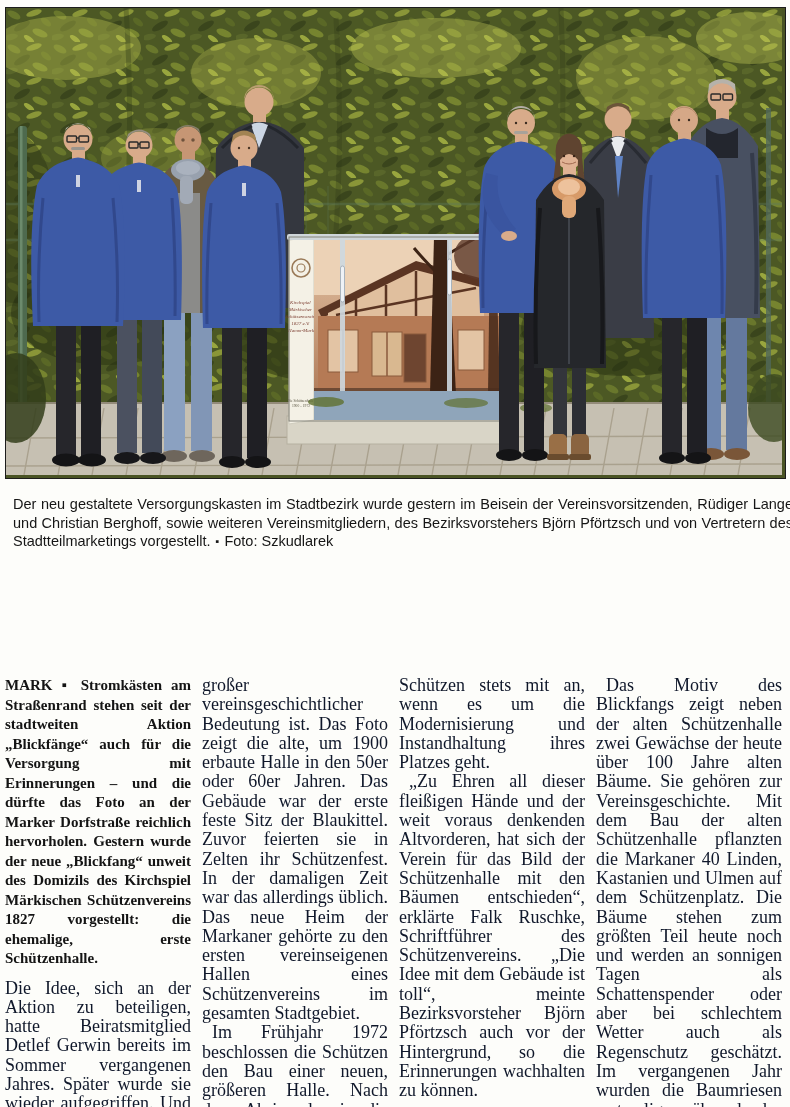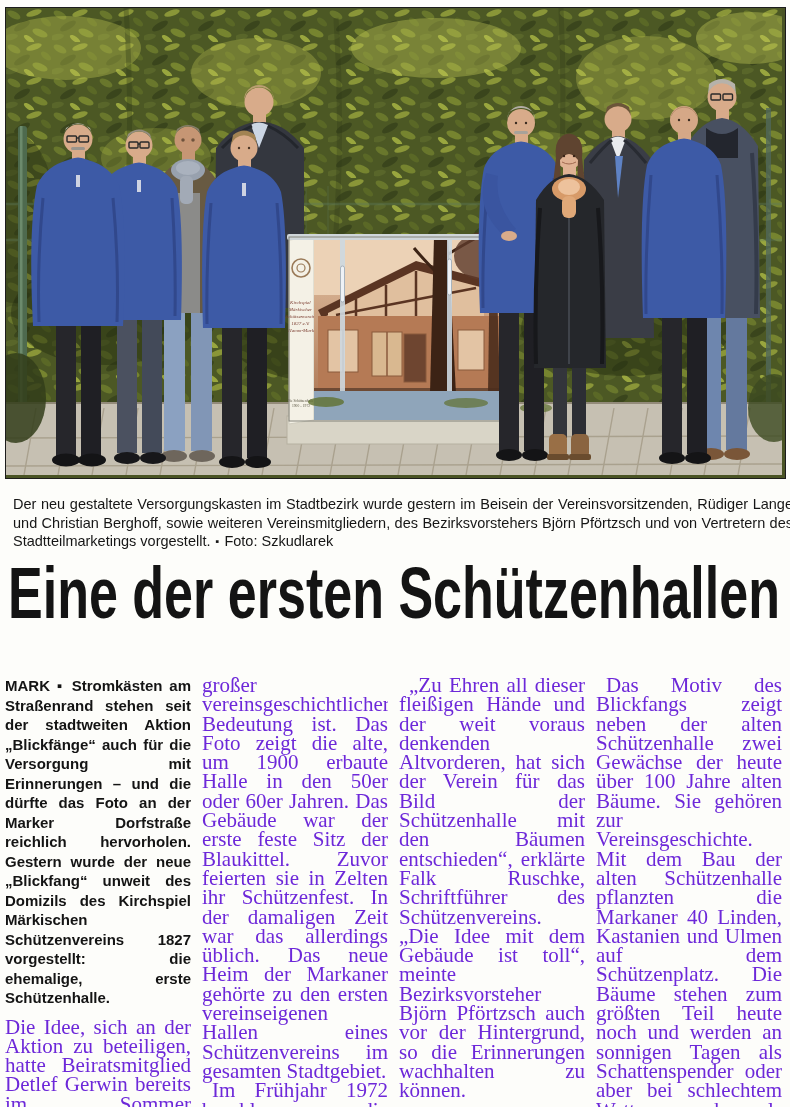--- a/index.html
+++ b/index.html
@@ -18,26 +18,26 @@
   .caption .bullet{font-size:11px;vertical-align:1px;padding:0 1px;}
 
   
   .headline-wrap{position:absolute;left:5px;top:558px;width:780px;height:74px;}
   .subheadline-wrap{position:absolute;left:5px;top:634px;width:780px;height:38px;}
 
   
   .columns{position:absolute;left:0;top:676px;width:790px;height:431px;
            display:flex;gap:11px;padding:0 5px;box-sizing:border-box;overflow:hidden;}
   .col{width:186px;flex:none;overflow:hidden;}
-  .col p{margin:0;}
+  .col p{margin:0;font-family:Liberation Serif, serif;}
   .lead{font-family:"Liberation Sans",sans-serif;font-weight:bold;
         font-size:15px;line-height:19.5px;text-align:justify;color:#141414;
         margin-bottom:10px !important;}
-  .body-p{font-family:"Liberation Serif",serif;font-size:21px;line-height:19.3px;
-          text-align:justify;color:#6d28d9;}
+  .body-p{font-family:"Liberation Serif",serif;font-size:18px;line-height:19.3px;
+          text-align:justify;color:#0f172a;}
   .body-p.indent{text-indent:10px;}
   .sec-subhead{font-family:"Liberation Sans",sans-serif;font-weight:bold;
                font-size:17px;line-height:21px;text-align:center;margin:10px 4px 9px 4px;color:#141414;}
 </style>
 </head>
 <body>
 
 <div class="page">
 
   <div class="photo-frame">
@@ -355,36 +355,32 @@
         <rect x="563" y="446" width="22" height="6" rx="2" fill="#6a4c2e"></rect>
       </g>
 
       <ellipse cx="10" cy="390" rx="30" ry="45" fill="#333d1a" opacity="0.85"></ellipse>
       <ellipse cx="768" cy="400" rx="26" ry="34" fill="#3c4a20" opacity="0.8"></ellipse>
     </svg>
   </div>
 
   <p class="caption"><span>Der neu gestaltete Versorgungskasten im Stadtbezirk wurde gestern im Beisein der Vereinsvorsitzenden, Rüdiger Lange und Christian Berghoff, sowie weiteren Vereinsmitgliedern, des Bezirksvorstehers Björn Pförtzsch und von Vertretern des Stadtteilmarketings vorgestellt.</span> <span class="bullet">▪</span> <span>Foto: Szkudlarek</span></p>
 
-  <div class="headline-wrap">
-    <svg width="780" height="74" viewBox="0 0 780 74">
-      <text x="3" y="60" font-family="Liberation Sans, sans-serif" font-weight="bold" font-size="72" fill="#141414" textLength="772" lengthAdjust="spacingAndGlyphs">Eine der ersten Schützenhallen</text>
-    </svg>
-  </div>
 
   <div class="columns">
       <div class="col">
         <p class="lead">MARK ▪ Stromkästen am Straßenrand stehen seit der stadtweiten Aktion „Blickfänge“ auch für die Versorgung mit Erinnerungen – und die dürfte das Foto an der Marker Dorfstraße reichlich hervorholen. Gestern wurde der neue „Blickfang“ unweit des Domizils des Kirchspiel Märkischen Schützenvereins 1827 vorgestellt: die ehemalige, erste Schützenhalle.</p>
         <p class="body-p">Die Idee, sich an der Aktion zu beteiligen, hatte Beiratsmitglied Detlef Gerwin bereits im Sommer vergangenen Jahres. Später wurde sie wieder aufgegriffen. Und es hätte dann die Qual der Wahl werden können: „Wir haben so viele Fotos von früher“, sagte Vorsitzender Rüdiger Lange. Es sollte aber ein Motiv von der ersten Schützenhalle sein, an die sich nur die ältesten Mitglieder noch erinnern können, die aber von</p>
       </div>
       <div class="col">
         <p class="body-p">großer vereinsgeschichtlicher Bedeutung ist. Das Foto zeigt die alte, um 1900 erbaute Halle in den 50er oder 60er Jahren. Das Gebäude war der erste feste Sitz der Blaukittel. Zuvor feierten sie in Zelten ihr Schützenfest. In der damaligen Zeit war das allerdings üblich. Das neue Heim der Markaner gehörte zu den ersten vereinseigenen Hallen eines Schützenvereins im gesamten Stadtgebiet.</p>
         <p class="body-p indent">Im Frühjahr 1972 beschlossen die Schützen den Bau einer neuen, größeren Halle. Nach dem Abriss des in die Jahre gekommenen alten Gebäudes wurde das neue Domizil erbaut und bereits im Sommer des selben Jahres zum Schützenfest eingeweiht. Der größte Teil der Bauarbeiten wurde von den Vereinsmitgliedern geleistet – das hat in der Mark Tradition: Auch heute packen die</p>
       </div>
       <div class="col">
+        <p class="body-p">Schützen stets mit an, wenn es um die Modernisierung und Instandhaltung ihres Platzes geht.</p>
         <p class="body-p indent">„Zu Ehren all dieser fleißigen Hände und der weit voraus denkenden Altvorderen, hat sich der Verein für das Bild der Schützenhalle mit den Bäumen entschieden“, erklärte Falk Ruschke, Schriftführer des Schützenvereins. „Die Idee mit dem Gebäude ist toll“, meinte Bezirksvorsteher Björn Pförtzsch auch vor der Hintergrund, so die Erinnerungen wachhalten zu können.</p>
         <h3 class="sec-subhead">Strafe bei fehlender Begleiterin</h3>
       </div>
       <div class="col">
         <p class="body-p indent">Das Motiv des Blickfangs zeigt neben der alten Schützenhalle zwei Gewächse der heute über 100 Jahre alten Bäume. Sie gehören zur Vereinsgeschichte. Mit dem Bau der alten Schützenhalle pflanzten die Markaner 40 Linden, Kastanien und Ulmen auf dem Schützenplatz. Die Bäume stehen zum größten Teil heute noch und werden an sonnigen Tagen als Schattenspender oder aber bei schlechtem Wetter auch als Regenschutz geschätzt. Im vergangenen Jahr wurden die Baumriesen erstmalig während des Schützenfestes illuminiert. ▪ WA/ha</p>
       </div>
     </div>
 
 </div>
 

